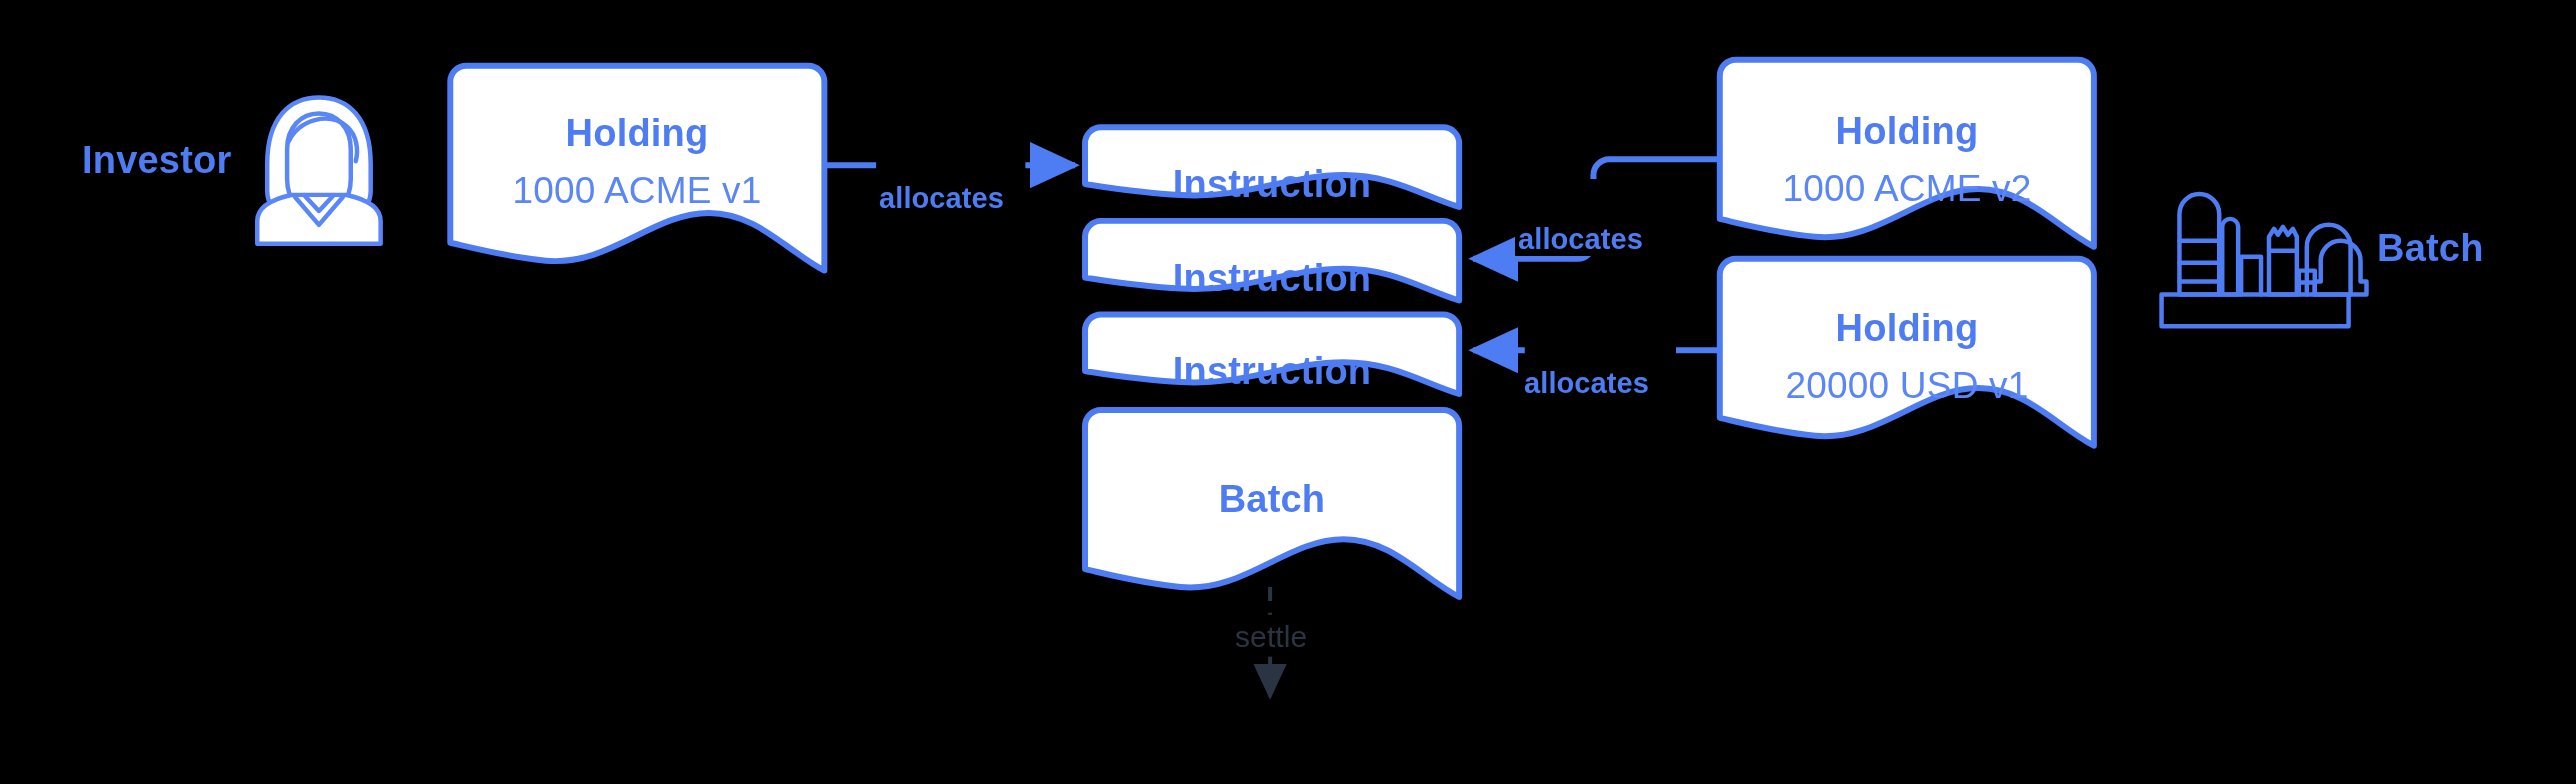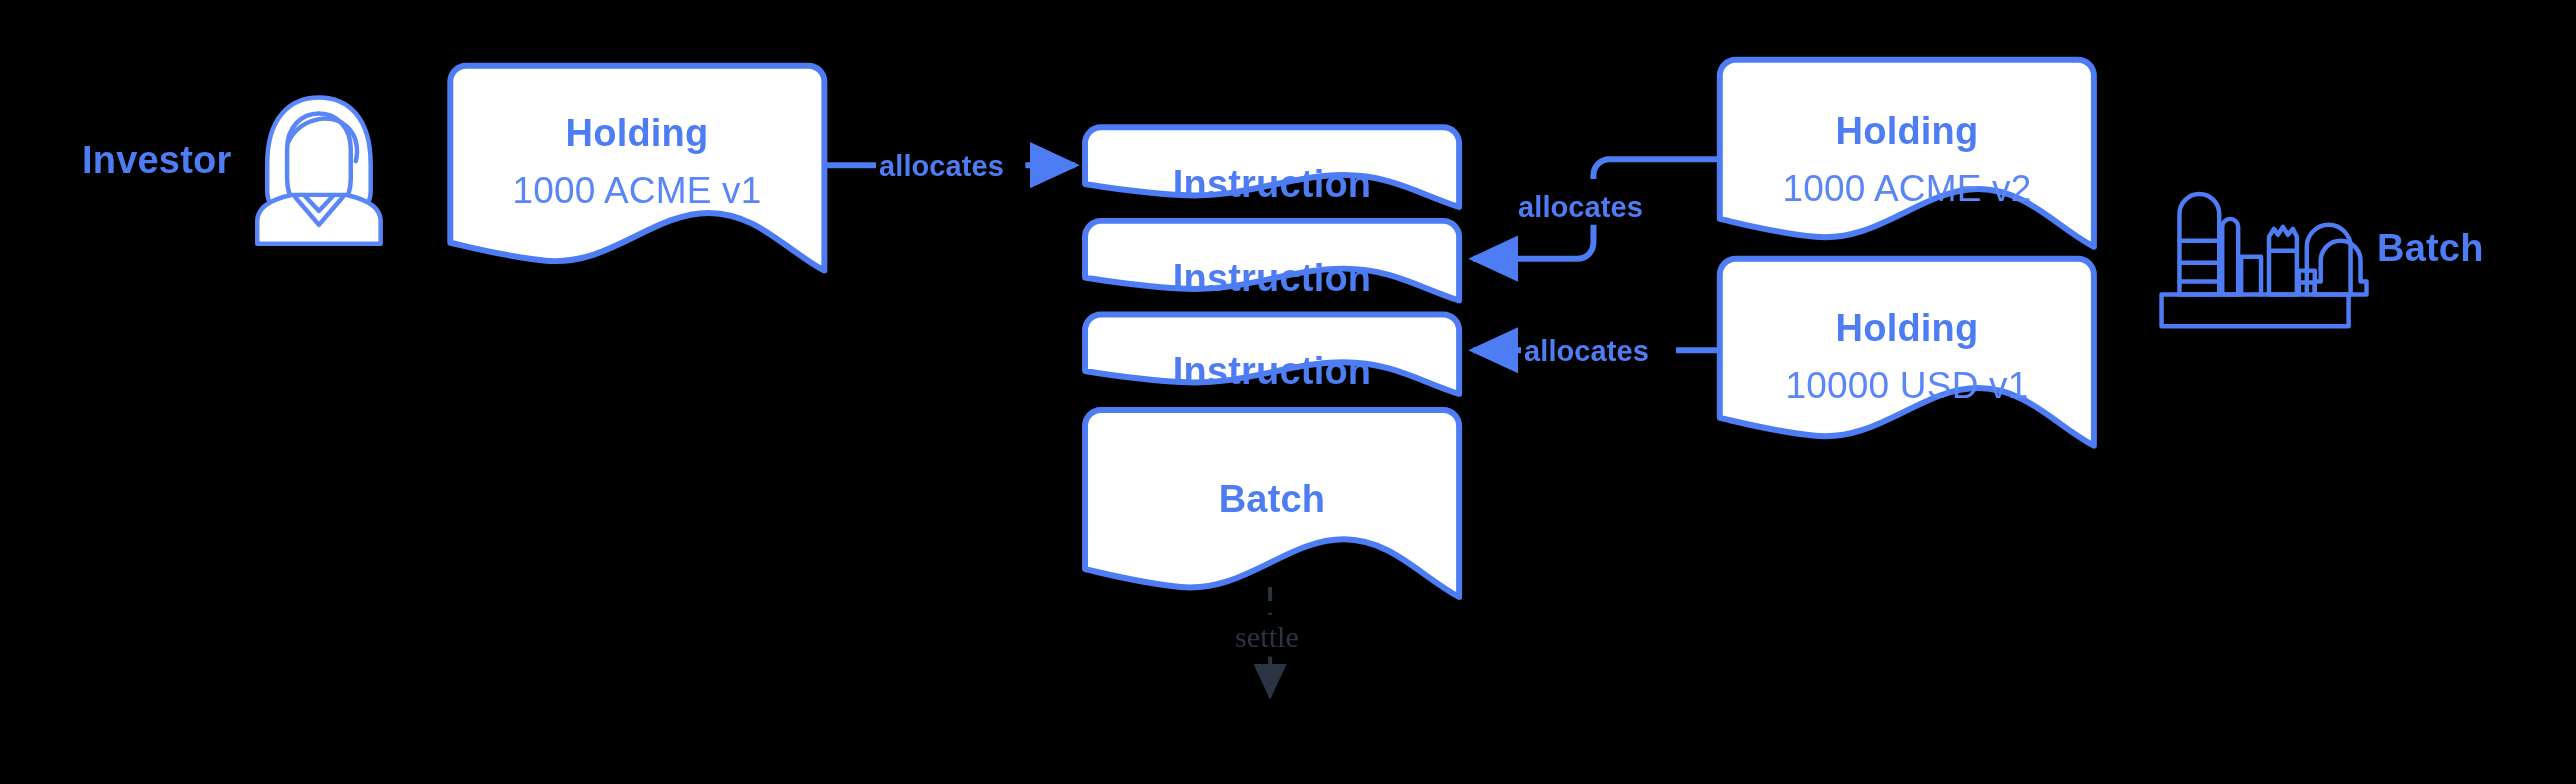--- a/index.html
+++ b/index.html
@@ -63,31 +63,31 @@
   .card-box { position: absolute; }
   .edge-label {
     position: absolute;
     font-size: 29px;
     font-weight: bold;
     color: #4d7cf3;
     letter-spacing: 0.1px;
     white-space: nowrap;
     background: #000000;
     padding: 0 3px;
+    margin-top: 32px;
   }
   .edge-label-dark {
     position: absolute;
     font-size: 30px;
     font-weight: normal;
     color: #2b3442;
     letter-spacing: 0.1px;
     white-space: nowrap;
     background: #000000;
     padding: 0 6px;
-    font-family: Liberation Serif, serif;
   }
 </style>
 </head>
 <body>
 
 <div id="stage">
 
   <svg id="diagram" viewBox="0 0 2588 788" xmlns="http://www.w3.org/2000/svg">
     <defs>
 
@@ -265,21 +265,21 @@
     <div class="card-title" style="top:0;">Batch</div>
   </div>
 
   <div class="card-box" style="left:1720px; top:90px; width:374px;">
     <div class="card-title" style="top:0;">Holding</div>
     <div class="card-sub" style="top:48px;">1000 ACME v2</div>
   </div>
 
   <div class="card-box" style="left:1720px; top:287px; width:374px;">
     <div class="card-title" style="top:0;">Holding</div>
-    <div class="card-sub" style="top:48px;">10000 USD v1</div>
+    <div class="card-sub" style="top:48px;">20000 USD v1</div>
   </div>
 
   <div class="edge-label" style="left:876px; top:150px;">allocates</div>
 
   <div class="edge-label" style="left:1515px; top:191px;">allocates</div>
 
   <div class="edge-label" style="left:1521px; top:335px;">allocates</div>
 
   <div class="edge-label-dark" style="left:1229px; top:620px;">settle</div>
 

